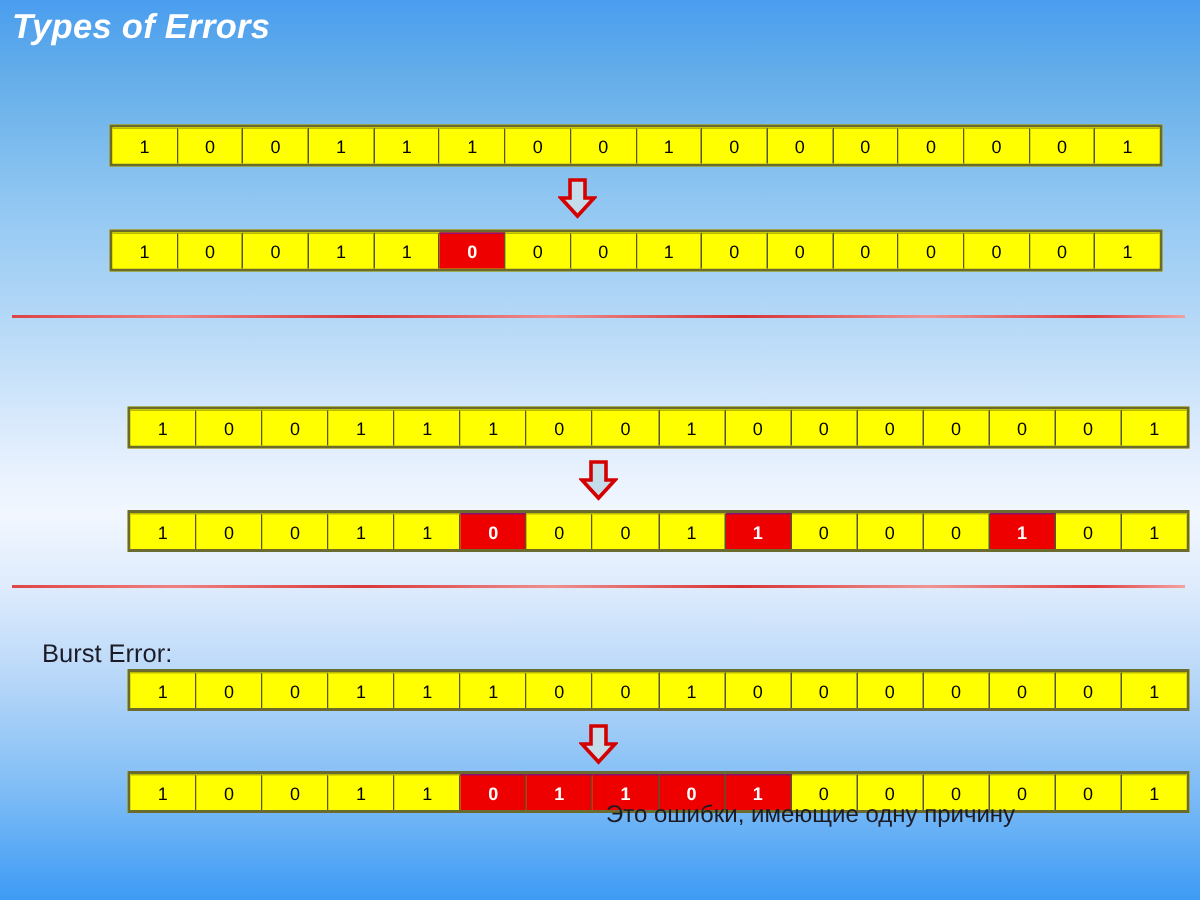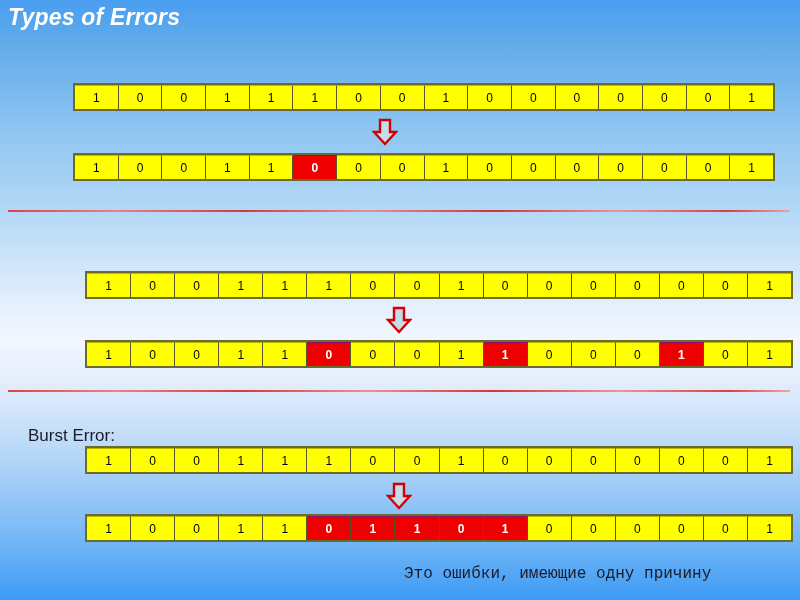--- a/index.html
+++ b/index.html
@@ -247,15 +247,15 @@
       <div class="bitcell err">0</div>
       <div class="bitcell err">1</div>
       <div class="bitcell">0</div>
       <div class="bitcell">0</div>
       <div class="bitcell">0</div>
       <div class="bitcell">0</div>
       <div class="bitcell">0</div>
       <div class="bitcell">1</div>
     </div>
 
-  <div id="footnote" style="left:404px; top:565px;font-family:Liberation Mono, monospace;">Это ошибки, имеющие одну причину</div>
+  <div id="footnote" style="left:404px; top:535px;">Это ошибки, имеющие одну причину</div>
 
 </div>
 
 </body></html>

